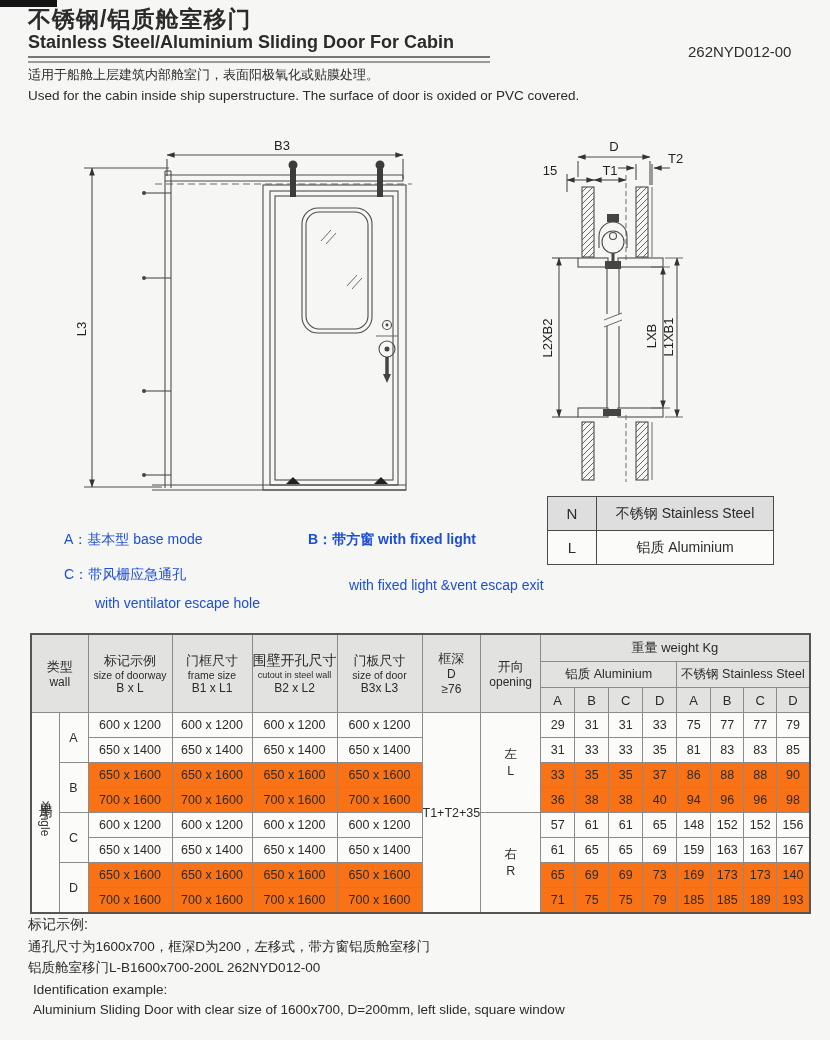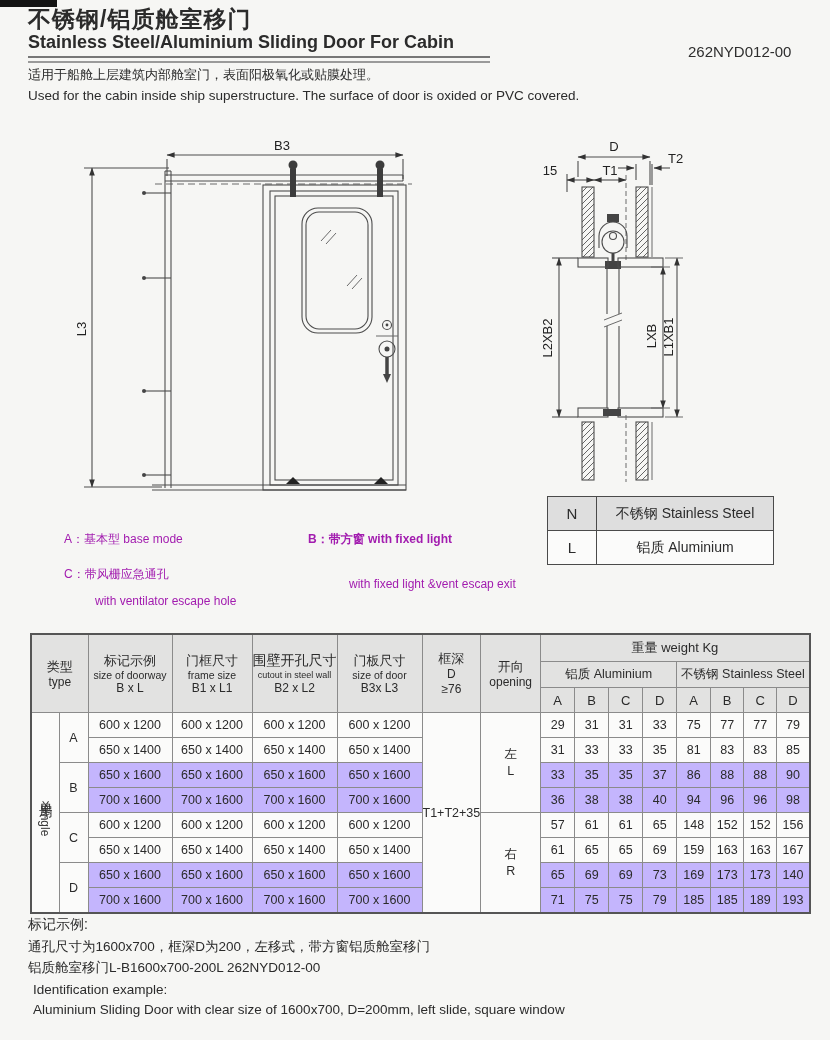--- a/index.html
+++ b/index.html
@@ -19,32 +19,32 @@
   .dwg text{font-family:"Liberation Sans","DejaVu Sans",sans-serif;font-size:13px;fill:#222;}
   .dwg .thin{stroke:#6b6b6b;stroke-width:1;}
 
   
   .legend{position:absolute;left:547px;top:496px;border-collapse:collapse;table-layout:fixed;}
   .legend td{border:1.6px solid #4a4a4a;height:31px;text-align:center;font-size:14px;background:#fbfbfa;}
   .legend .lg-code{width:46px;font-size:15px;}
   .legend .lg-label{width:174px;}
   .legend tr:first-child td{background:#dedede;}
 
-  .note{position:absolute;font-size:12px;color:#a21caf;white-space:nowrap;}
+  .note{position:absolute;font-size:14px;color:#1d4ed8;white-space:nowrap;}
   .note .sub{margin-left:31px;margin-top:11px;}
   .note-b{font-weight:bold;}
 
   
   .spec{position:absolute;left:30px;top:633px;border-collapse:collapse;table-layout:fixed;
         border:2px solid #555;}
   .spec th,.spec td{border:1px solid #8b8b8b;text-align:center;vertical-align:middle;
         padding:0;overflow:hidden;white-space:nowrap;}
   .spec thead th{background:#e2e2e1;font-weight:normal;}
   .spec td{background:#fbfbfa;font-size:12.5px;height:24px;}
-  .spec tr.shaded td{background:#c4b5fd;}
+  .spec tr.shaded td{background:#f97316;}
   .spec tr.shaded td.type-letter,
   .spec tr.shaded td.leaf-cell{background:#fbfbfa;}
   .spec .h1 th{height:26px;}
   .spec .h2 th{height:25px;font-size:12.5px;}
   .spec .h3 th{height:24px;font-size:13px;}
   .hd-cn{font-size:13px;line-height:17px;}
   .hd-en{font-size:10.5px;line-height:12px;}
   .hd-dim{font-size:12px;line-height:15px;}
   .th-cutout .hd-cn{font-size:14px;}
   .th-cutout .hd-en{font-size:9px;}
@@ -269,21 +269,21 @@
         <col style="width:34px">
       <col style="width:34px">
         <col style="width:33px">
         <col style="width:33px">
         <col style="width:33px">
     </colgroup>
     <thead>
       <tr class="h1">
         <th colspan="2" rowspan="3">
           <div class="hd-cn">类型</div>
-          <div class="hd-dim">type</div>
+          <div class="hd-dim">wall</div>
         </th>
         <th rowspan="3">
           <div class="hd-cn">标记示例</div>
           <div class="hd-en">size of doorway</div>
           <div class="hd-dim">B x L</div>
         </th>
         <th rowspan="3">
           <div class="hd-cn">门框尺寸</div>
           <div class="hd-en">frame size</div>
           <div class="hd-dim">B1 x L1</div>

